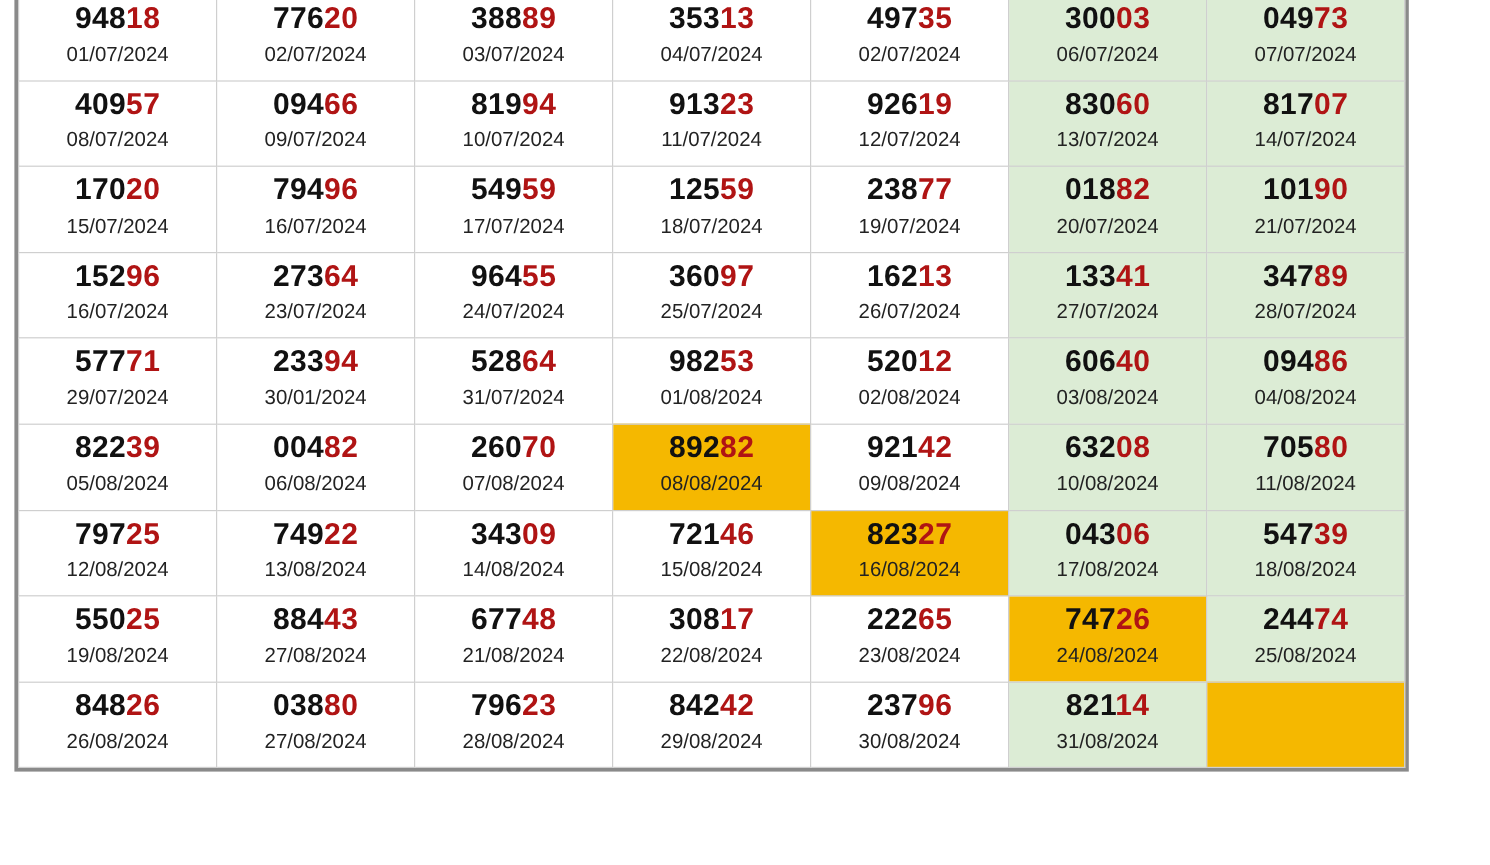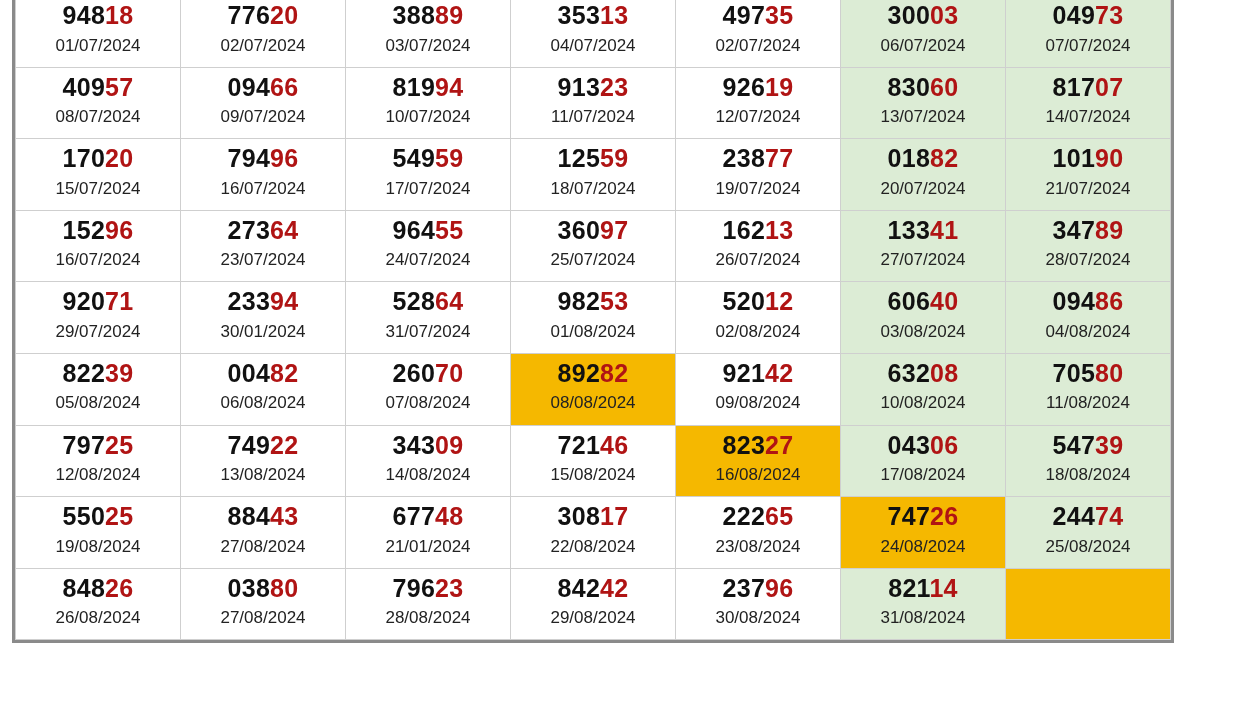--- a/index.html
+++ b/index.html
@@ -183,21 +183,21 @@
               <div class="num"><span class="head">133</span><span class="tail">41</span></div>
               <div class="date">27/07/2024</div>
             </td>
             <td class="cell-green">
               <div class="num"><span class="head">347</span><span class="tail">89</span></div>
               <div class="date">28/07/2024</div>
             </td>
           </tr>
           <tr>
             <td class="cell-white">
-              <div class="num"><span class="head">920</span><span class="tail">71</span></div>
+              <div class="num"><span class="head">577</span><span class="tail">71</span></div>
               <div class="date">29/07/2024</div>
             </td>
             <td class="cell-white">
               <div class="num"><span class="head">233</span><span class="tail">94</span></div>
               <div class="date">30/01/2024</div>
             </td>
             <td class="cell-white">
               <div class="num"><span class="head">528</span><span class="tail">64</span></div>
               <div class="date">31/07/2024</div>
             </td>
@@ -282,21 +282,21 @@
             <td class="cell-white">
               <div class="num"><span class="head">550</span><span class="tail">25</span></div>
               <div class="date">19/08/2024</div>
             </td>
             <td class="cell-white">
               <div class="num"><span class="head">884</span><span class="tail">43</span></div>
               <div class="date">27/08/2024</div>
             </td>
             <td class="cell-white">
               <div class="num"><span class="head">677</span><span class="tail">48</span></div>
-              <div class="date">21/01/2024</div>
+              <div class="date">21/08/2024</div>
             </td>
             <td class="cell-white">
               <div class="num"><span class="head">308</span><span class="tail">17</span></div>
               <div class="date">22/08/2024</div>
             </td>
             <td class="cell-white">
               <div class="num"><span class="head">222</span><span class="tail">65</span></div>
               <div class="date">23/08/2024</div>
             </td>
             <td class="cell-orange">

